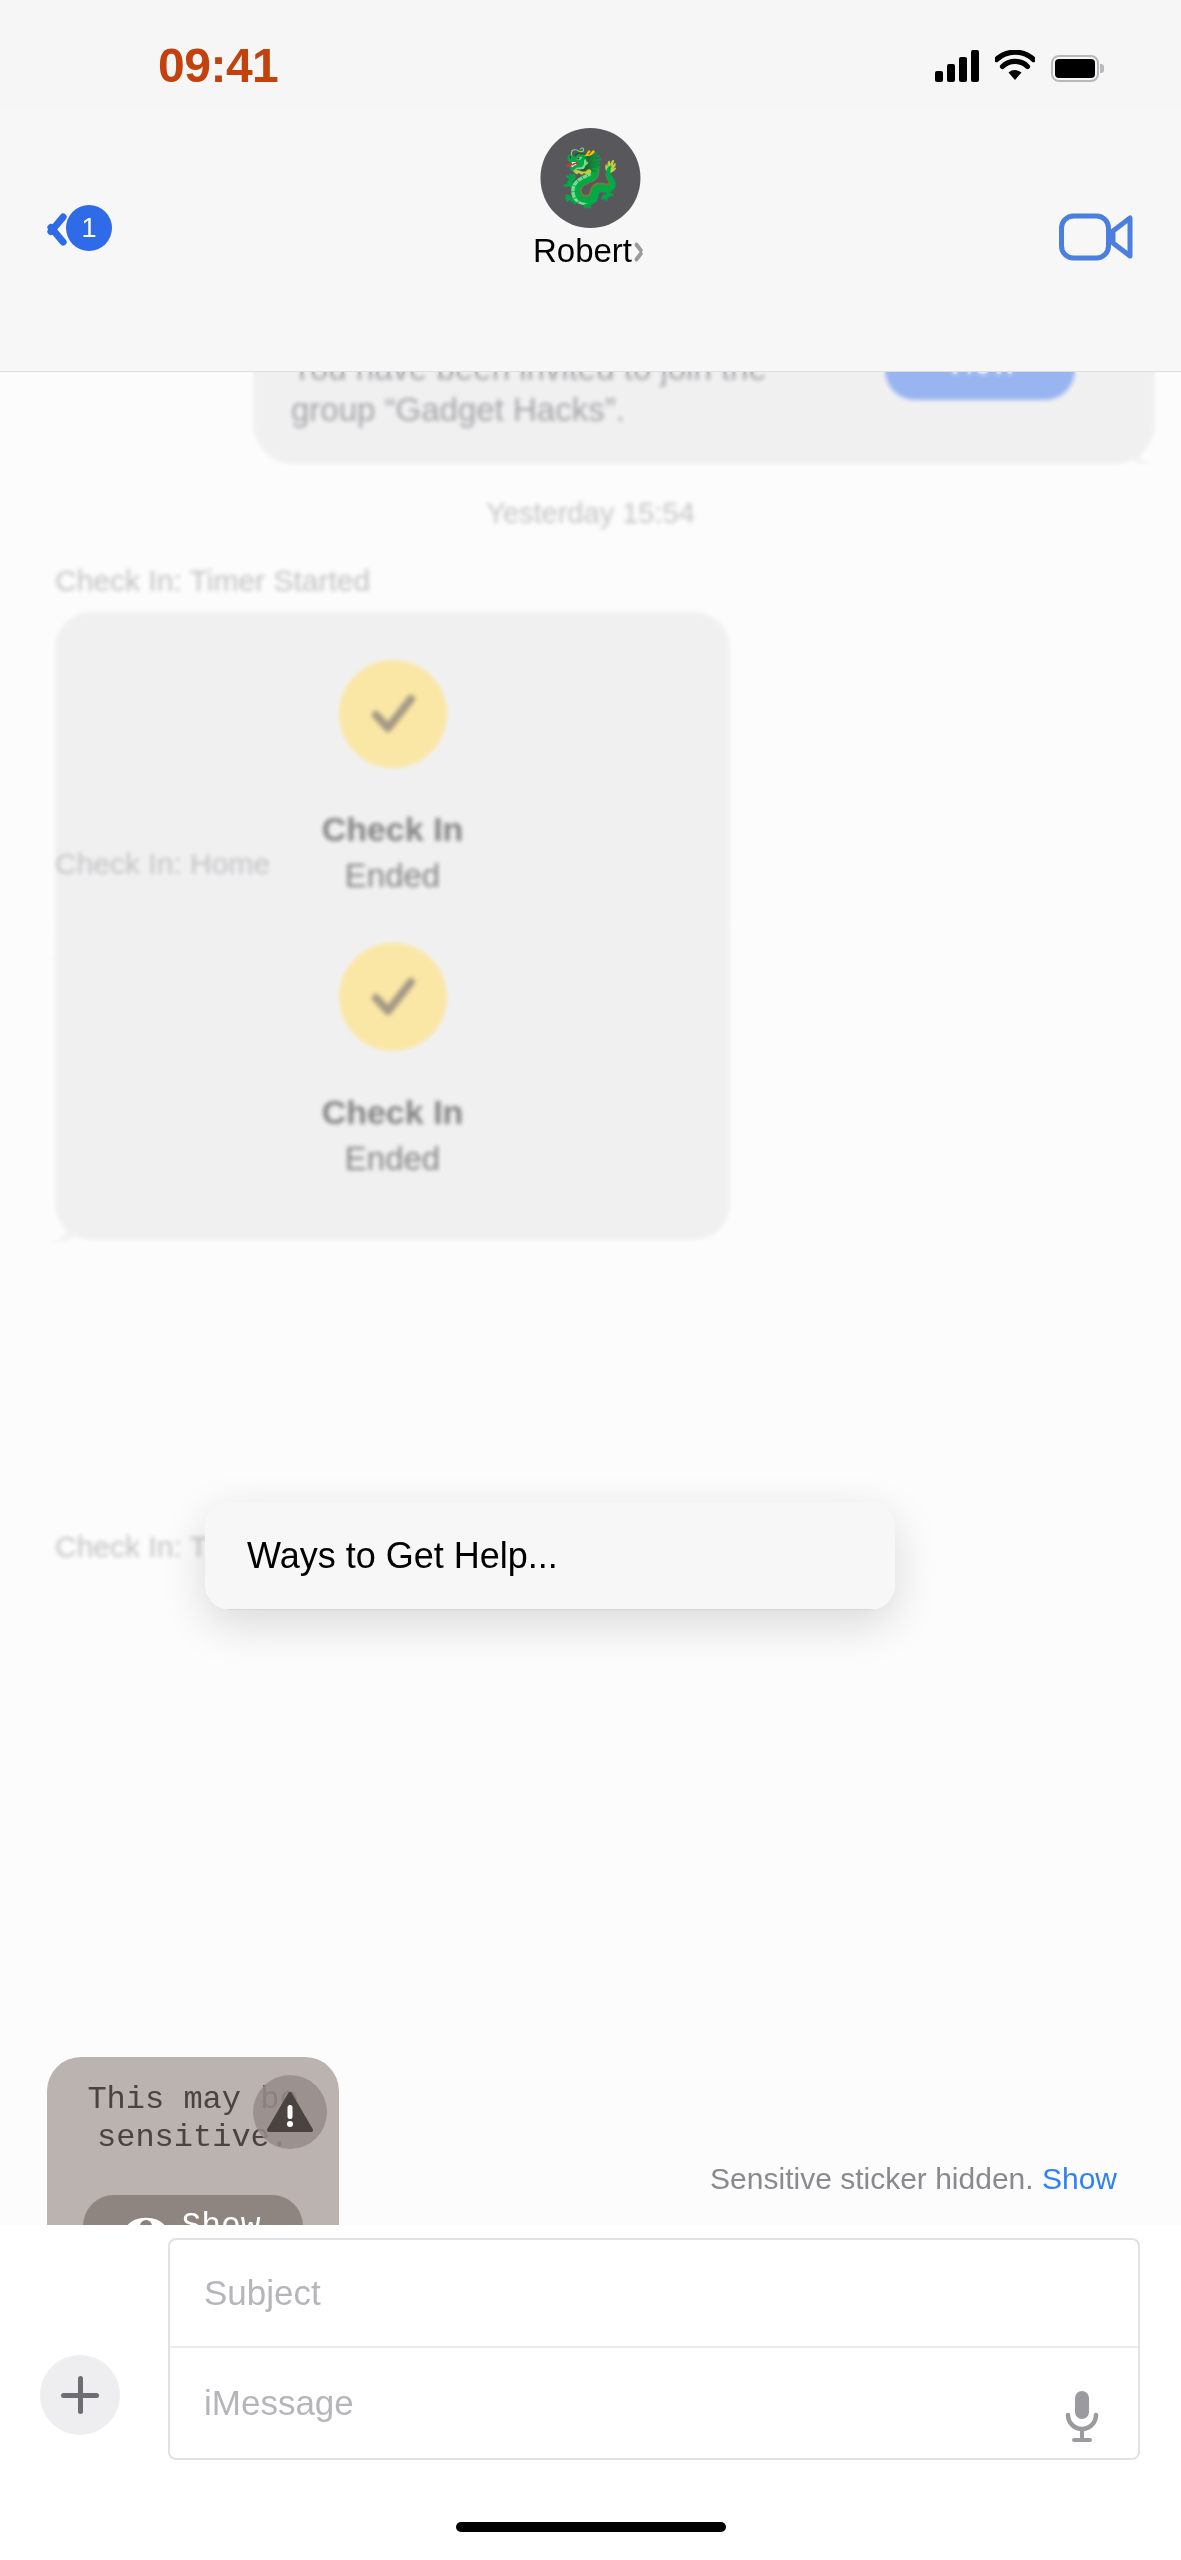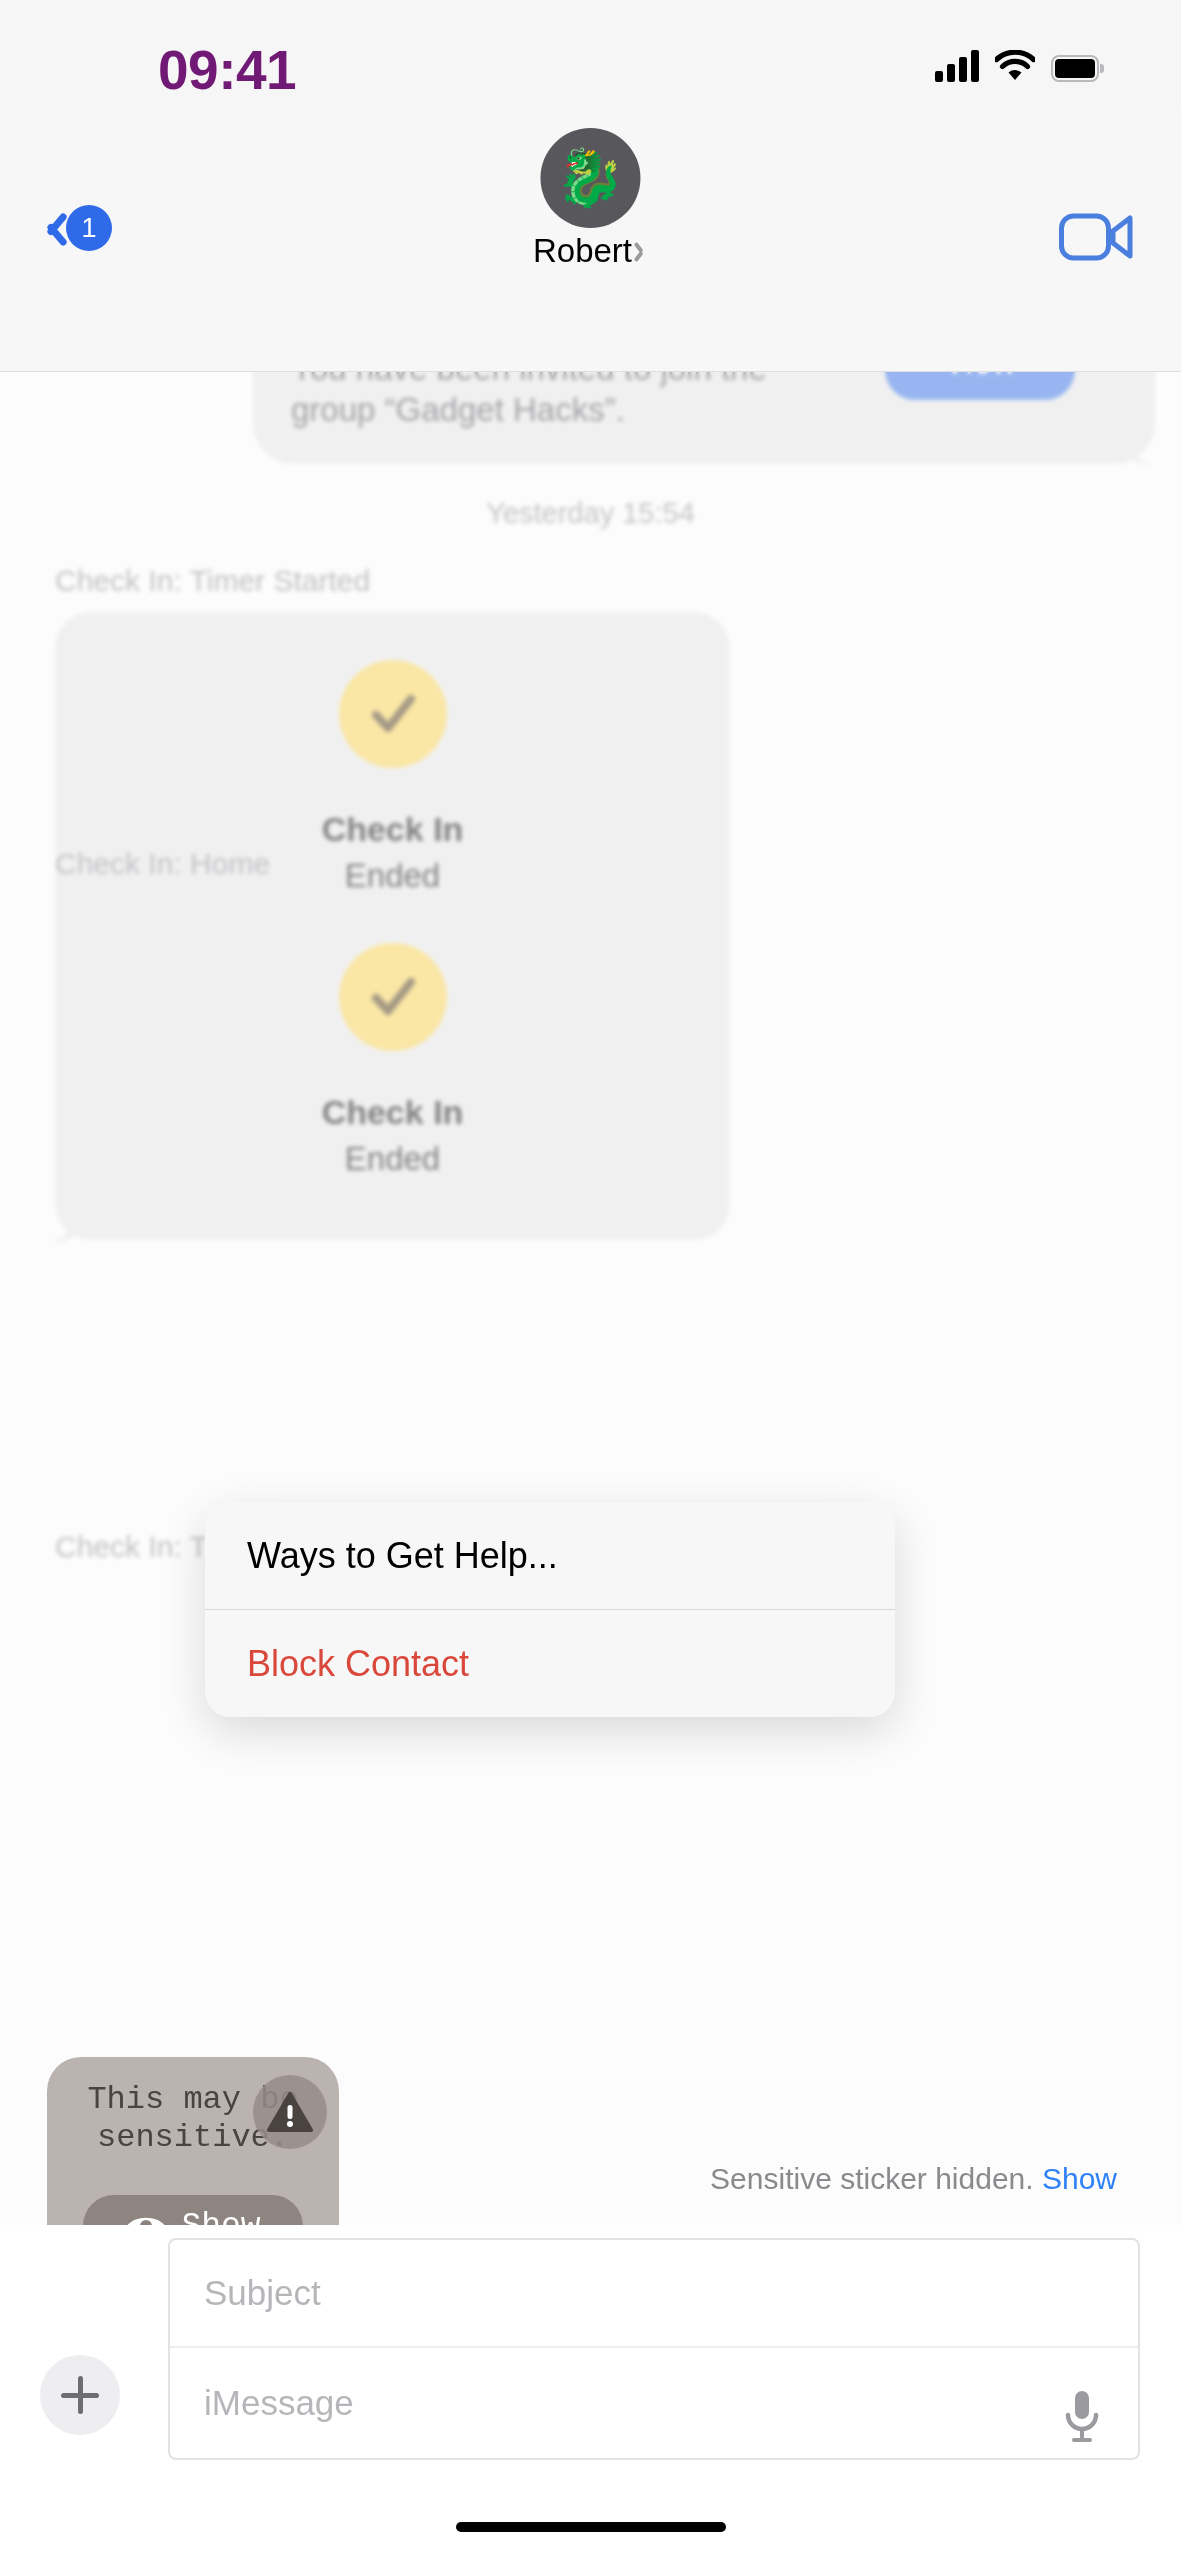--- a/index.html
+++ b/index.html
@@ -23,23 +23,23 @@
     position: absolute;
     top: 0; left: 0;
     width: 1181px;
     height: 110px;
     background: #f6f6f7;
     z-index: 30;
   }
   .status-time {
     position: absolute;
     left: 158px; top: 38px;
-    font-size: 55px;
+    font-size: 48px;
     font-weight: bold;
-    color: #701a75;
+    color: #c2410c;
     letter-spacing: -0.5px;
   }
   .status-icons {
     position: absolute;
     right: 78px; top: 42px;
     display: flex;
     align-items: flex-end;
     gap: 16px;
     height: 40px;
   }
@@ -440,21 +440,20 @@
       <div class="checkin-tail"></div>
     </div>
 
     <div class="checkin-label" style="top:1158px;">Check In: T</div>
 
     <div class="dim-overlay"></div>
 
     <div class="context-menu">
       <div class="menu-item">Ways to Get Help...</div>
       <div class="menu-sep"></div>
-      <div class="menu-item destructive">Block Contact</div>
     </div>
 
     <div class="sensitive-bubble">
       <div class="sensitive-text">This may be sensitive.</div>
       <div class="warn-badge">
         <svg width="46" height="44" viewBox="0 0 46 44">
           <path d="M23 4 L44 40 L2 40 Z" fill="#4a4340" stroke="#4a4340" stroke-width="4" stroke-linejoin="round"></path>
           <rect x="20.5" y="15" width="5" height="14" rx="2.5" fill="#fff"></rect>
           <circle cx="23" cy="34" r="3" fill="#fff"></circle>
         </svg>

